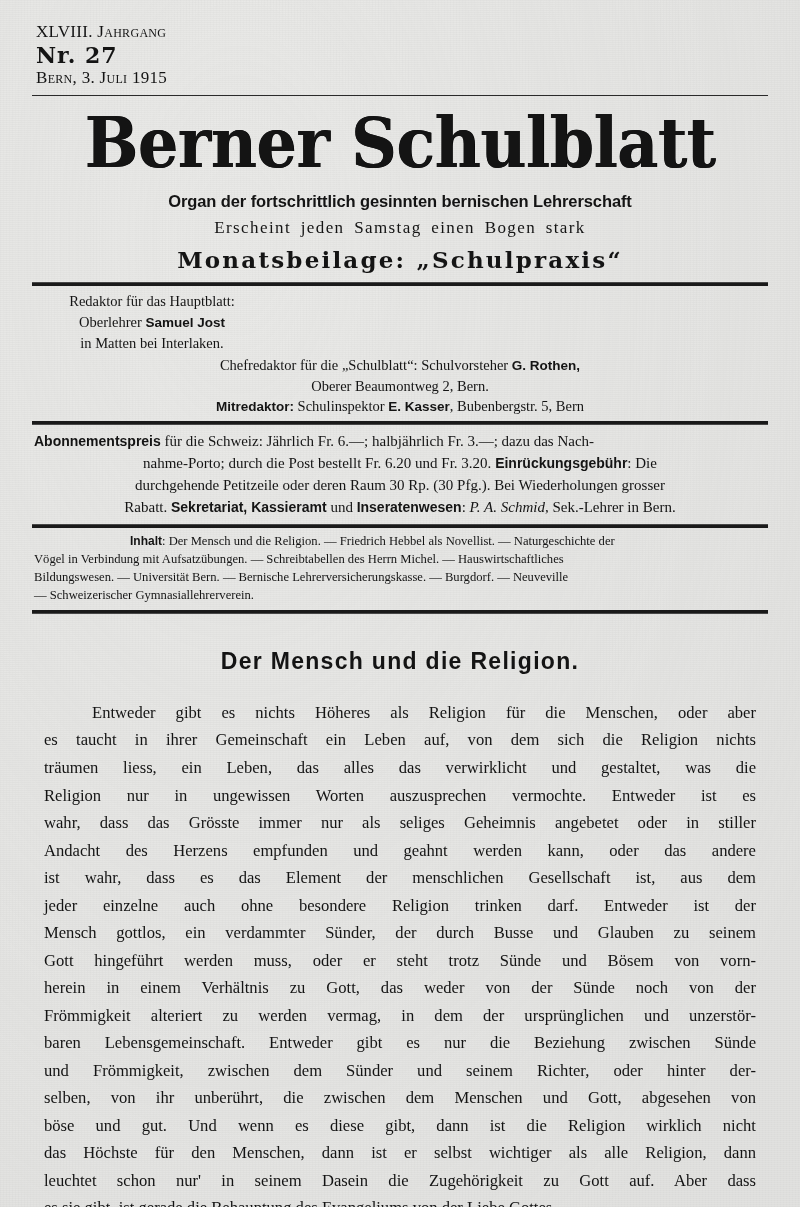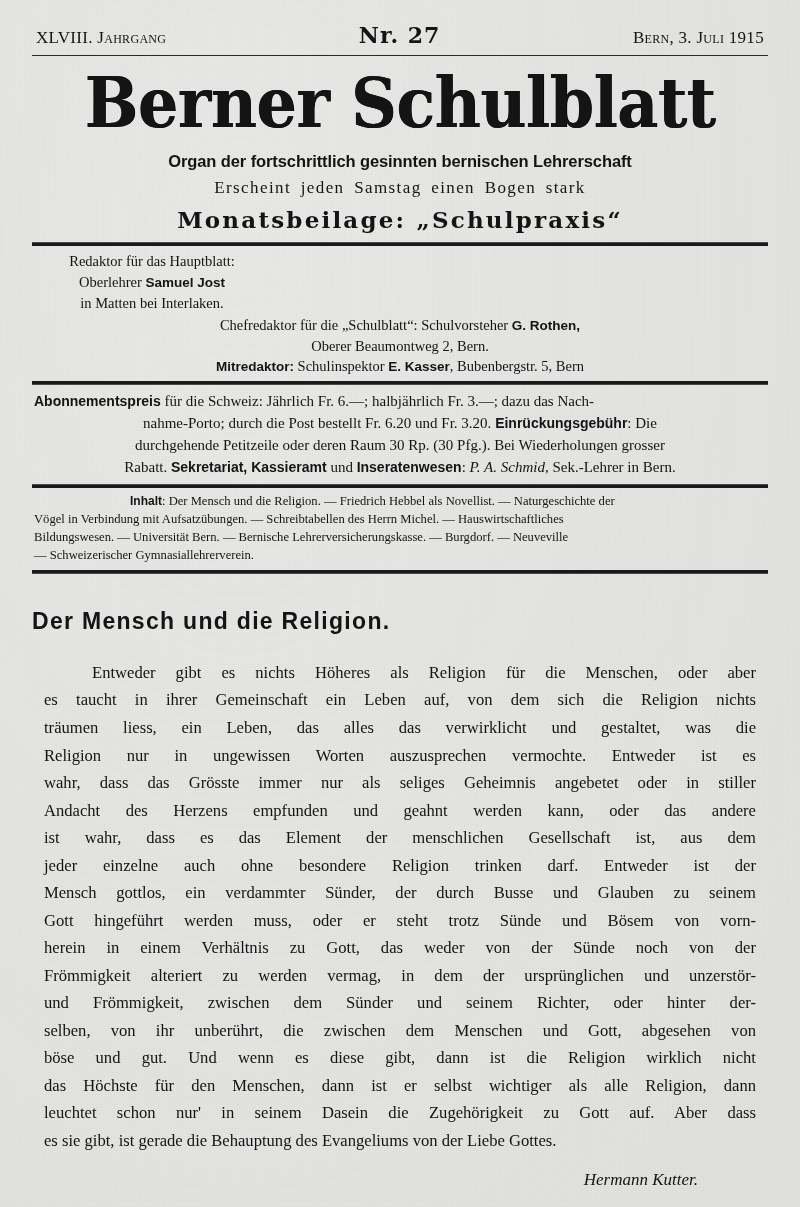--- a/index.html
+++ b/index.html
@@ -40,20 +40,21 @@
   }
 
   
   .masthead-line {
     display: flex;
     align-items: baseline;
     justify-content: space-between;
     font-size: 17px;
     letter-spacing: .3px;
     padding: 0 4px;
+    flex-direction: column;
   }
   .issue-year, .issue-place {
     font-variant: small-caps;
     white-space: nowrap;
   }
   .issue-number {
     font-family: "DejaVu Serif", "Liberation Serif", serif;
     font-weight: bold;
     font-size: 22px;
     letter-spacing: 1px;
@@ -166,20 +167,21 @@
     font-size: 12px;
   }
   .contents-l1 { text-indent: 96px; display: block; }
   .contents-l2 { display: block; }
   .contents-l3 { display: block; }
 
   .spacer-a { height: 9px; }
 
   
   .article-title {
+    text-align: center;
     font-family: "Liberation Sans", "DejaVu Sans", sans-serif;
     font-weight: bold;
     font-size: 23px;
     letter-spacing: 1.3px;
     margin: 34px 0 0 0;
   }
   .article-body {
     margin-top: 24px;
     font-size: 16.6px;
     line-height: 1.66;
@@ -276,20 +278,21 @@
       <span class="ln">träumen liess, ein Leben, das alles das verwirklicht und gestaltet, was die</span>
       <span class="ln">Religion nur in ungewissen Worten auszusprechen vermochte.  Entweder ist es</span>
       <span class="ln">wahr, dass das Grösste immer nur als seliges Geheimnis angebetet oder in stiller</span>
       <span class="ln">Andacht des Herzens empfunden und geahnt werden kann, oder das andere</span>
       <span class="ln">ist wahr, dass es das Element der menschlichen Gesellschaft ist, aus dem</span>
       <span class="ln">jeder einzelne auch ohne besondere Religion trinken darf.  Entweder ist der</span>
       <span class="ln">Mensch gottlos, ein verdammter Sünder, der durch Busse und Glauben zu seinem</span>
       <span class="ln">Gott hingeführt werden muss, oder er steht trotz Sünde und Bösem von vorn-</span>
       <span class="ln">herein in einem Verhältnis zu Gott, das weder von der Sünde noch von der</span>
       <span class="ln">Frömmigkeit alteriert zu werden vermag, in dem der ursprünglichen und unzerstör-</span>
+      <span class="ln">baren Lebensgemeinschaft. Entweder gibt es nur die Beziehung zwischen Sünde</span>
       <span class="ln">und Frömmigkeit, zwischen dem Sünder und seinem Richter, oder hinter der-</span>
       <span class="ln">selben, von ihr unberührt, die zwischen dem Menschen und Gott, abgesehen von</span>
       <span class="ln">böse und gut.  Und wenn es diese gibt, dann ist die Religion wirklich nicht</span>
       <span class="ln">das Höchste für den Menschen, dann ist er selbst wichtiger als alle Religion, dann</span>
       <span class="ln">leuchtet schon nur' in seinem Dasein die Zugehörigkeit zu Gott auf. Aber dass</span>
       <span class="ln last">es sie gibt, ist gerade die Behauptung des Evangeliums von der Liebe Gottes.</span>
     </div>
 
     <div class="signature">Hermann Kutter.</div>
 

